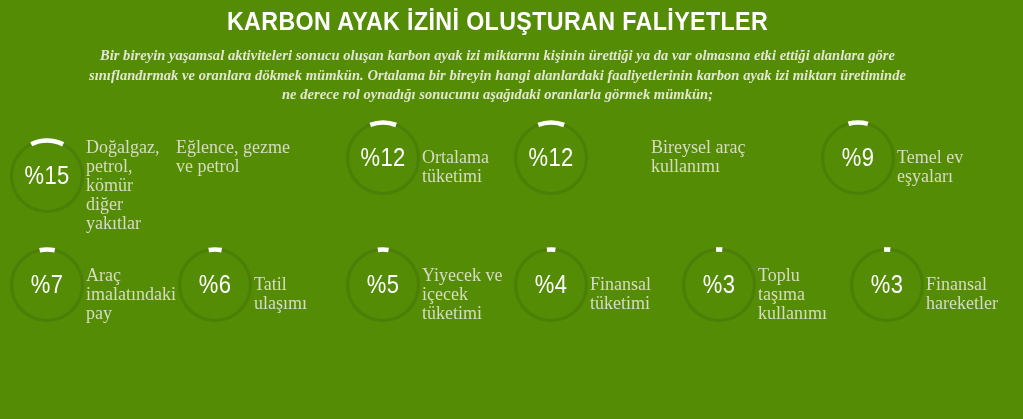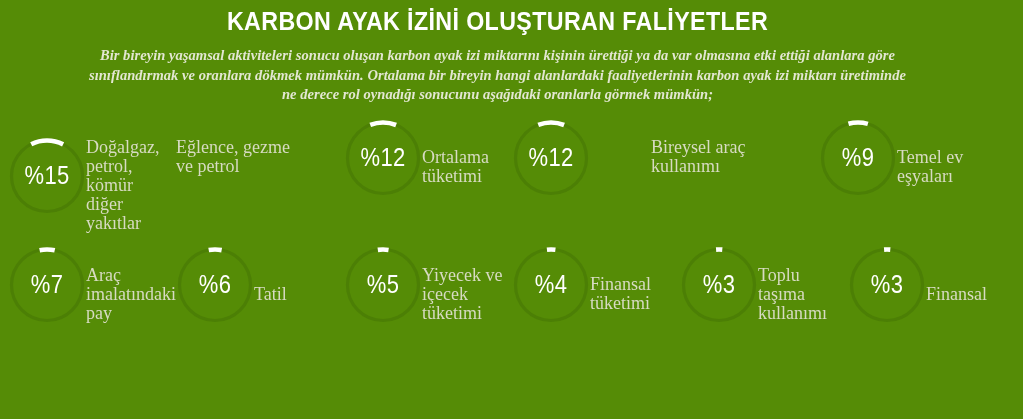--- a/index.html
+++ b/index.html
@@ -206,21 +206,21 @@
           <div class="gauge-label"><span class="l1">Araç imalatındaki</span><span class="l2">pay</span></div>
         </div>
         <div class="gauge-cell">
           <div class="gauge">
             <svg viewBox="0 0 78 78">
               <circle class="gauge-track" cx="39" cy="39" r="35.5"></circle>
               <circle class="gauge-arc" cx="39" cy="39" r="35.5" stroke-dasharray="13.38318470429252 209.6698937005828" stroke-dashoffset="6.69159235214626"></circle>
             </svg>
             <div class="gauge-value">%6</div>
           </div>
-          <div class="gauge-label"><span class="l1">Tatil</span></div>
+          <div class="gauge-label"><span class="l1">Tatil</span><span class="l2">ulaşımı</span></div>
         </div>
         <div class="gauge-cell">
           <div class="gauge">
             <svg viewBox="0 0 78 78">
               <circle class="gauge-track" cx="39" cy="39" r="35.5"></circle>
               <circle class="gauge-arc" cx="39" cy="39" r="35.5" stroke-dasharray="11.152653920243766 211.90042448463154" stroke-dashoffset="5.576326960121883"></circle>
             </svg>
             <div class="gauge-value">%5</div>
           </div>
           <div class="gauge-label"><span class="l1">Yiyecek ve içecek</span><span class="l2">tüketimi</span></div>
@@ -246,18 +246,18 @@
           <div class="gauge-label"><span class="l1">Toplu taşıma</span><span class="l2">kullanımı</span></div>
         </div>
         <div class="gauge-cell">
           <div class="gauge">
             <svg viewBox="0 0 78 78">
               <circle class="gauge-track" cx="39" cy="39" r="35.5"></circle>
               <circle class="gauge-arc" cx="39" cy="39" r="35.5" stroke-dasharray="6.69159235214626 216.36148605272905" stroke-dashoffset="3.34579617607313"></circle>
             </svg>
             <div class="gauge-value">%3</div>
           </div>
-          <div class="gauge-label"><span class="l1">Finansal</span></div>
+          <div class="gauge-label"><span class="l1">Finansal</span><span class="l2">hareketler</span></div>
         </div>
       </div>
   </div>
 
 </div>
 
 </body></html>

